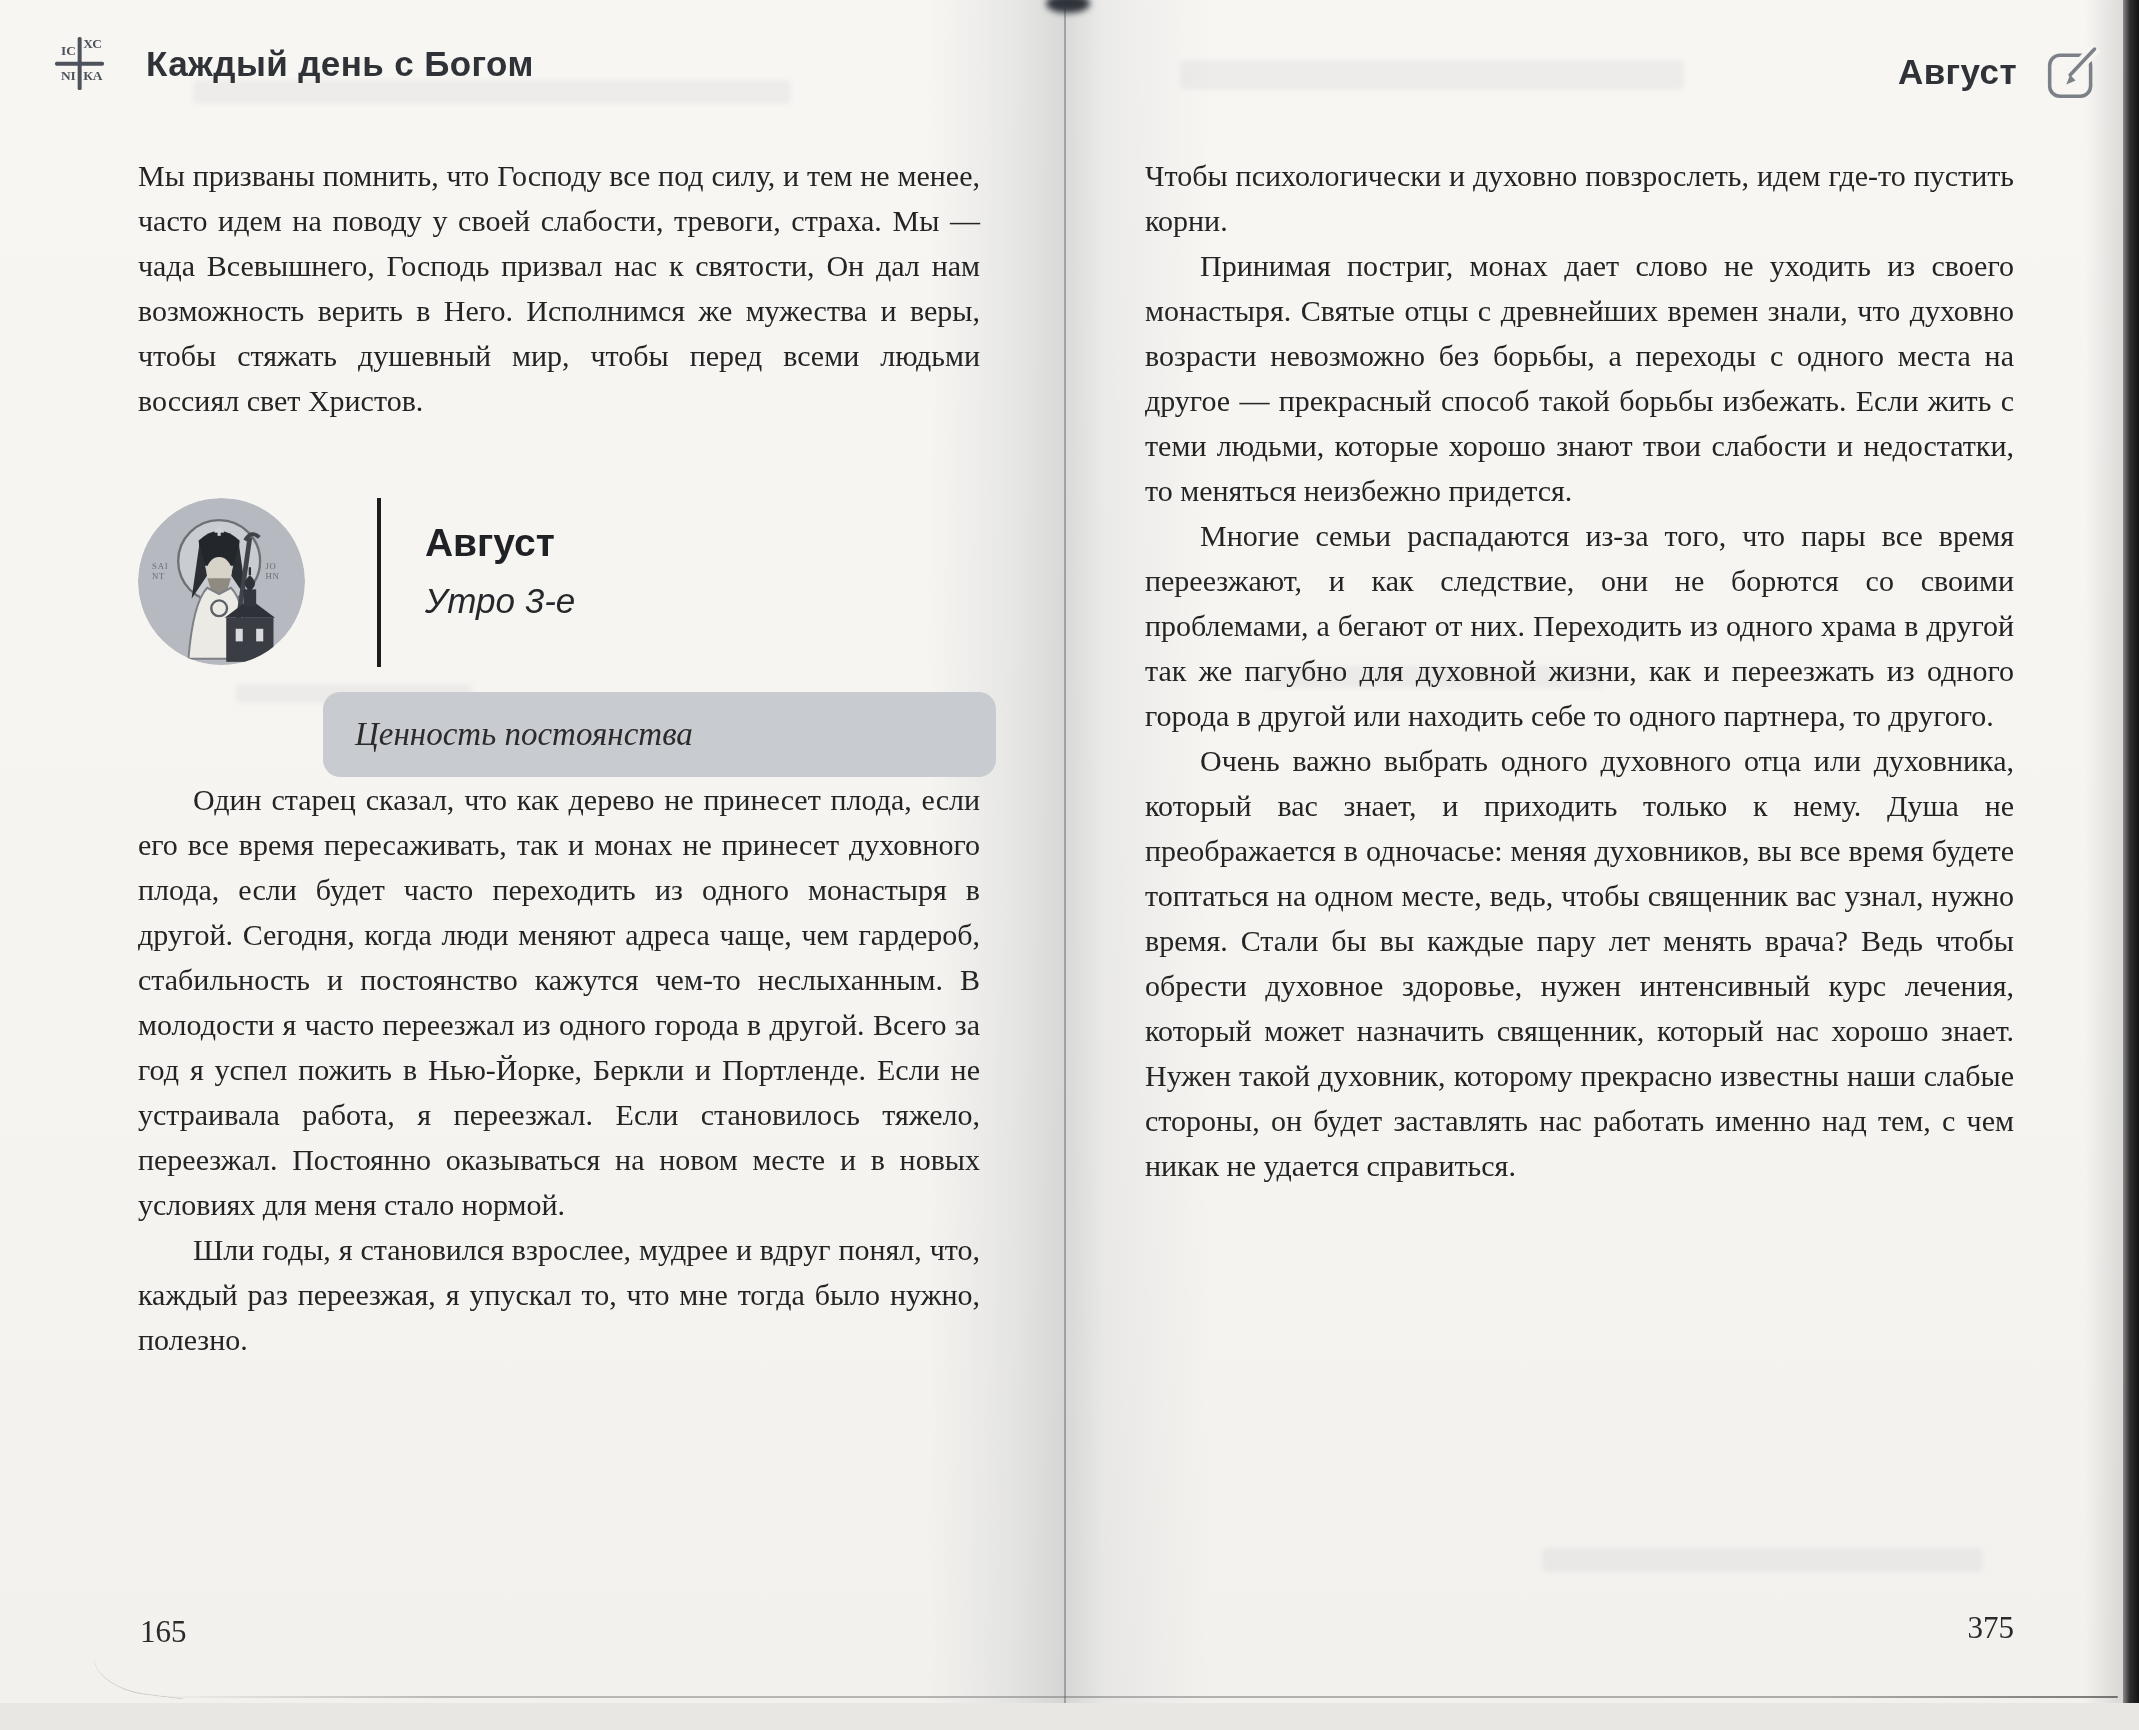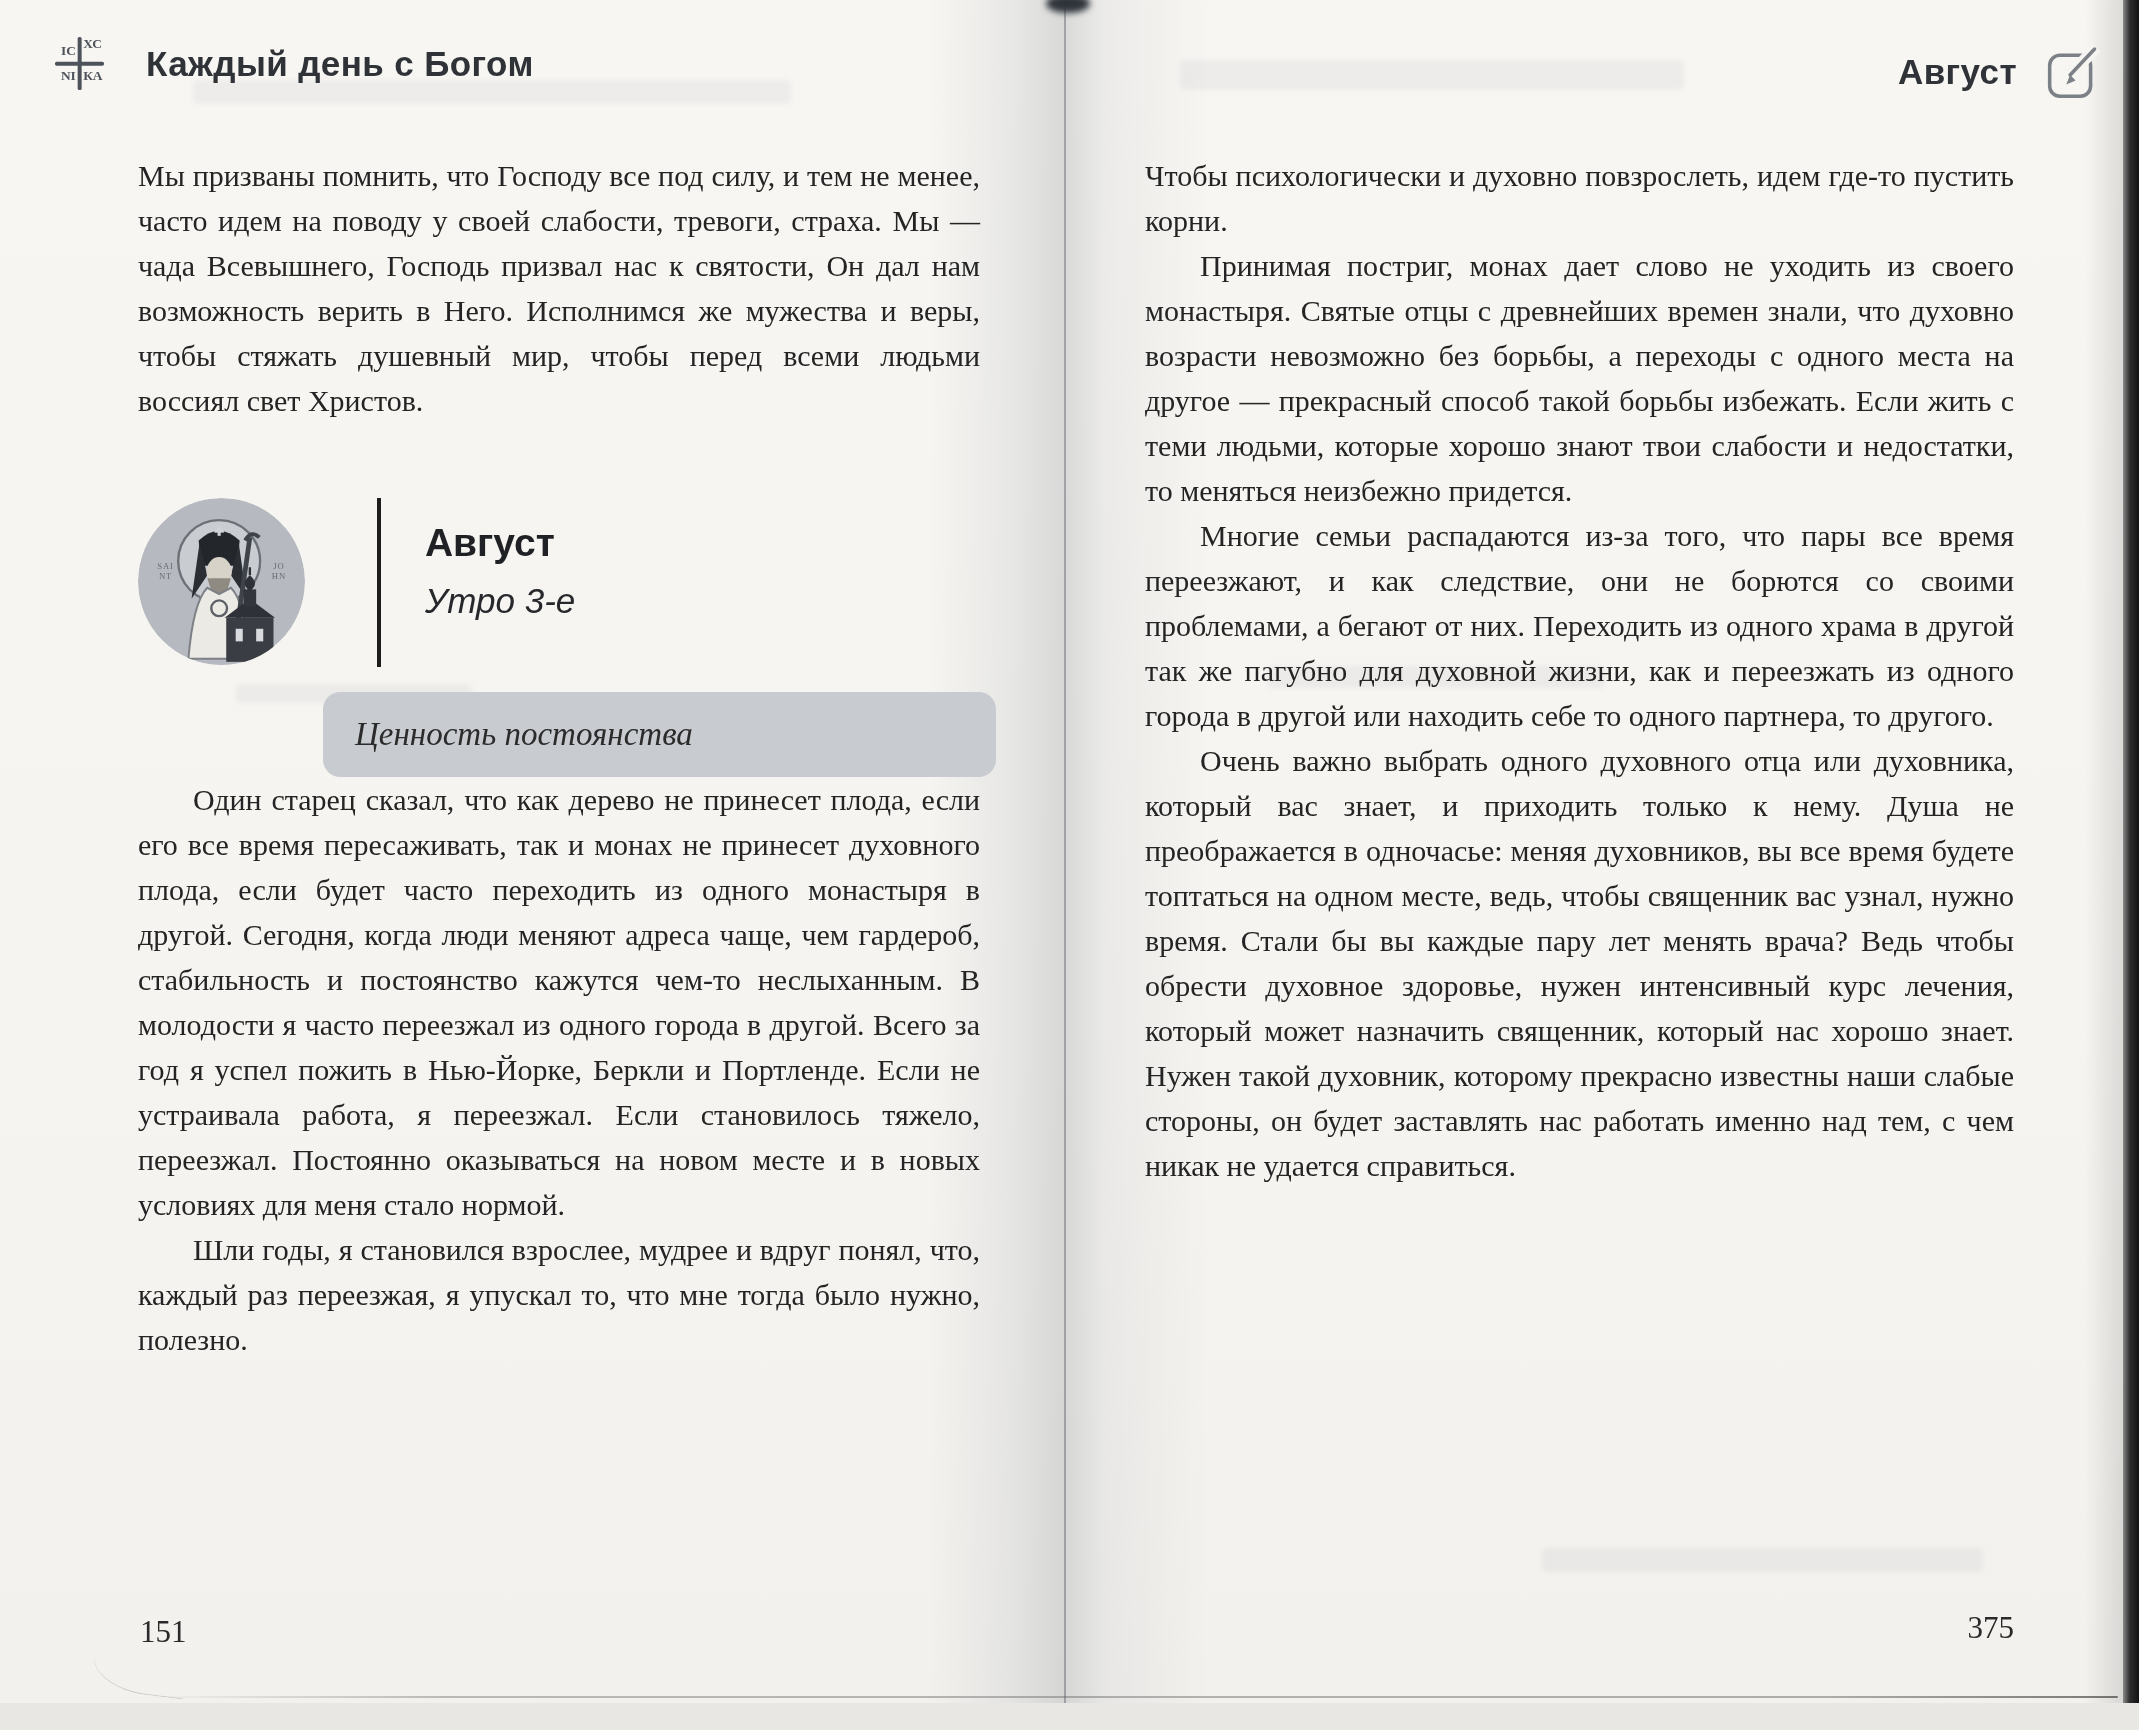--- a/index.html
+++ b/index.html
@@ -43,21 +43,21 @@
   p.body {
     margin:0; font-size:30px; line-height:45px; text-align:justify; color:#242424;
   }
   p.indent { text-indent:55px; }
 
   
   .section-row { margin-top:75px; height:169px; display:flex; align-items:stretch; }
   .medallion { width:167px; height:167px; flex:0 0 auto; position:relative; }
   .medallion .insc {
     position:absolute; font-family:"Liberation Serif", serif; font-size:8.7px;
-    letter-spacing:0.8px; color:#676c73; text-align:center; line-height:10.2px; width:27px;
+    letter-spacing:0.8px; color:#676c73; text-align:left; line-height:10.2px; width:27px;
   }
   .medallion .insc.l { left:14px; top:63px; }
   .medallion .insc.r { right:12.6px; top:63px; }
   .section-divider { width:3.9px; background:#1d1d1d; margin-left:72px; flex:0 0 auto; }
   .section-text { margin-left:44px; padding-top:23.6px; }
   .section-month {
     font-family:"Liberation Sans", sans-serif; font-weight:bold;
     font-size:39px; color:#1f2125; line-height:1.1; display:block;
   }
   .section-entry {
@@ -211,17 +211,17 @@
     <p class="body indent">Шли годы, я становился взрослее, мудрее и вдруг понял, что, каждый раз переезжая, я упускал то, что мне тогда было нужно, полезно.</p>
   </div>
 
   <div class="body-right">
     <p class="body">Чтобы психологически и духовно повзрослеть, идем где-то пустить корни.</p>
     <p class="body indent">Принимая постриг, монах дает слово не уходить из своего монастыря. Святые отцы с древнейших времен знали, что духовно возрасти невозможно без борьбы, а переходы с одного места на другое — прекрасный способ такой борьбы избежать. Если жить с теми людьми, которые хорошо знают твои слабости и недостатки, то меняться неизбежно придется.</p>
     <p class="body indent">Многие семьи распадаются из-за того, что пары все время переезжают, и как следствие, они не борются со своими проблемами, а бегают от них. Переходить из одного храма в другой так же пагубно для духовной жизни, как и переезжать из одного города в другой или находить себе то одного партнера, то другого.</p>
     <p class="body indent">Очень важно выбрать одного духовного отца или духовника, который вас знает, и приходить только к нему. Душа не преображается в одночасье: меняя духовников, вы все время будете топтаться на одном месте, ведь, чтобы священник вас узнал, нужно время. Стали бы вы каждые пару лет менять врача? Ведь чтобы обрести духовное здоровье, нужен интенсивный курс лечения, который может назначить священник, который нас хорошо знает. Нужен такой духовник, которому прекрасно известны наши слабые стороны, он будет заставлять нас работать именно над тем, с чем никак не удается справиться.</p>
   </div>
 
-  <div class="pn pn-left">151</div>
+  <div class="pn pn-left">165</div>
   <div class="pn pn-right">375</div>
 
 </div>
 
 
 </body></html>

